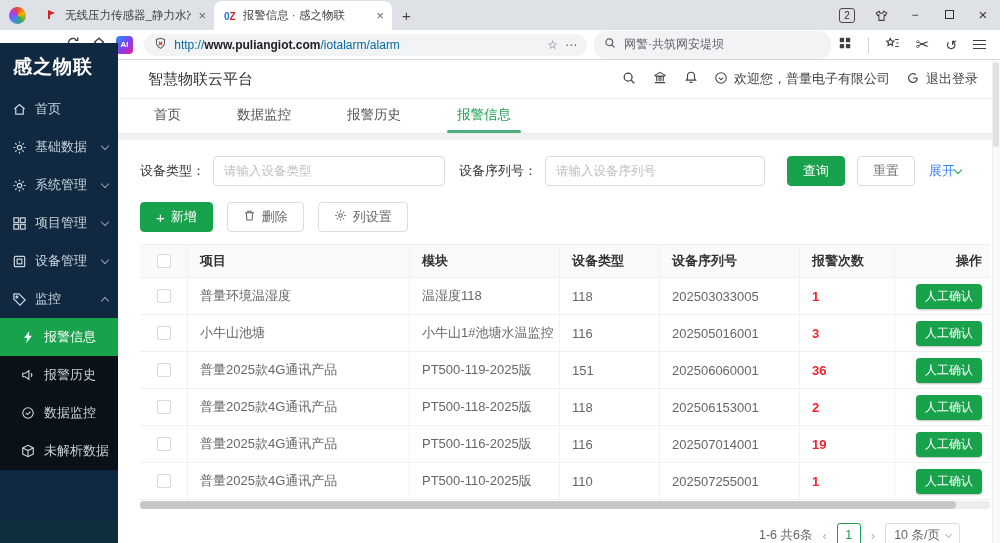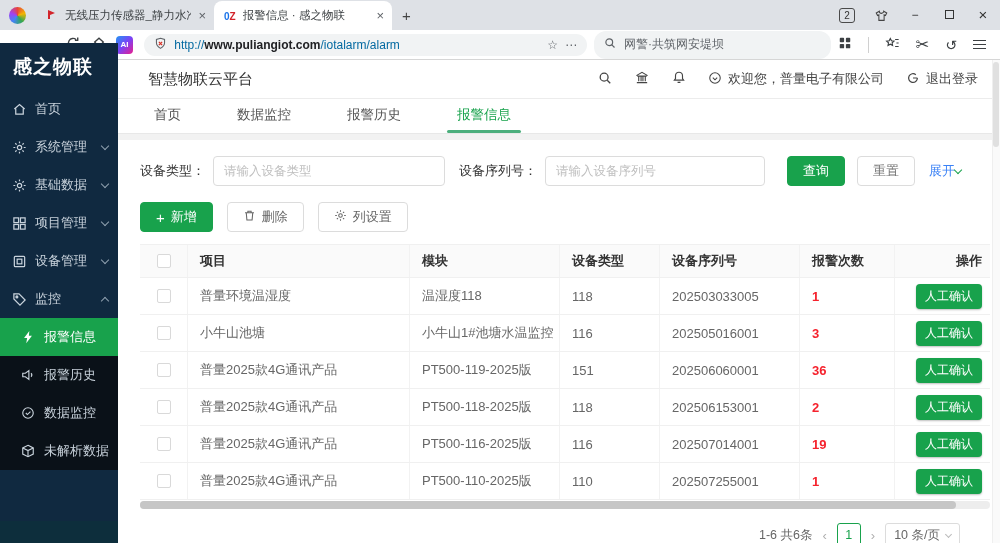--- a/index.html
+++ b/index.html
@@ -64,21 +64,21 @@
   .ssub.active { background:#18a24c; color:#fff; }
   .sfoot { position:absolute; bottom:0; left:0; right:0; height:22px; background:#0d2e3c; }
   .sic { width:15px; height:15px; flex:0 0 15px; }
   .sic svg { display:block; }
 
   
   .main { position:absolute; top:60px; left:118px; right:0; bottom:0; background:#fff; }
   .apphdr { height:39px; display:flex; align-items:center; padding:0 22px 0 30px;
     border-bottom:1px solid #ececec; }
   .apphdr .title { font-size:15px; color:#333; }
-  .hdricons { margin-left:auto; display:flex; align-items:center; gap:22px; color:#444; font-size:13px; }
+  .hdricons { margin-left:auto; display:flex; align-items:center; gap:16px; color:#444; font-size:13px; }
   .hdrgrp { display:flex; align-items:center; gap:6px; }
 
   .ptabs { height:35px; display:flex; align-items:flex-end; gap:44px; padding-left:30px;
     border-bottom:1px solid #e8e8e8; background:#fff; }
   .ptab { font-size:13.5px; color:#555; padding:0 6px 9px; position:relative; }
   .ptab.active { color:#18a24c; }
   .ptab.active::after { content:""; position:absolute; left:-4px; right:-4px; bottom:0;
     height:3px; border-radius:2px; background:#4caf7d; }
   .band { height:6px; background:#f2f2f2; }
 
@@ -257,32 +257,32 @@
       <span class="lbl">首页</span>
     </div>
 
     <div class="sitem">
       <span class="sic">
         <svg width="15" height="15" viewBox="0 0 16 16" fill="none" stroke="#c9d3dc" stroke-width="1.3">
           <circle cx="8" cy="8" r="2.3"></circle>
           <path d="M8 1.5v2M8 12.5v2M1.5 8h2M12.5 8h2M3.5 3.5l1.4 1.4M11.1 11.1l1.4 1.4M12.5 3.5l-1.4 1.4M4.9 11.1l-1.4 1.4"></path>
         </svg>
       </span>
-      <span class="lbl">系统管理</span>
+      <span class="lbl">基础数据</span>
       <span class="chev"></span>
     </div>
 
     <div class="sitem">
       <span class="sic">
         <svg width="15" height="15" viewBox="0 0 16 16" fill="none" stroke="#c9d3dc" stroke-width="1.3">
           <circle cx="8" cy="8" r="2.3"></circle>
           <path d="M8 1.5v2M8 12.5v2M1.5 8h2M12.5 8h2M3.5 3.5l1.4 1.4M11.1 11.1l1.4 1.4M12.5 3.5l-1.4 1.4M4.9 11.1l-1.4 1.4"></path>
         </svg>
       </span>
-      <span class="lbl">基础数据</span>
+      <span class="lbl">系统管理</span>
       <span class="chev"></span>
     </div>
 
     <div class="sitem">
       <span class="sic">
         <svg width="15" height="15" viewBox="0 0 16 16" fill="none" stroke="#c9d3dc" stroke-width="1.3">
           <rect x="2" y="2" width="5" height="5"></rect>
             <rect x="9" y="2" width="5" height="5"></rect>
           <rect x="2" y="9" width="5" height="5"></rect>
             <rect x="9" y="9" width="5" height="5"></rect>

